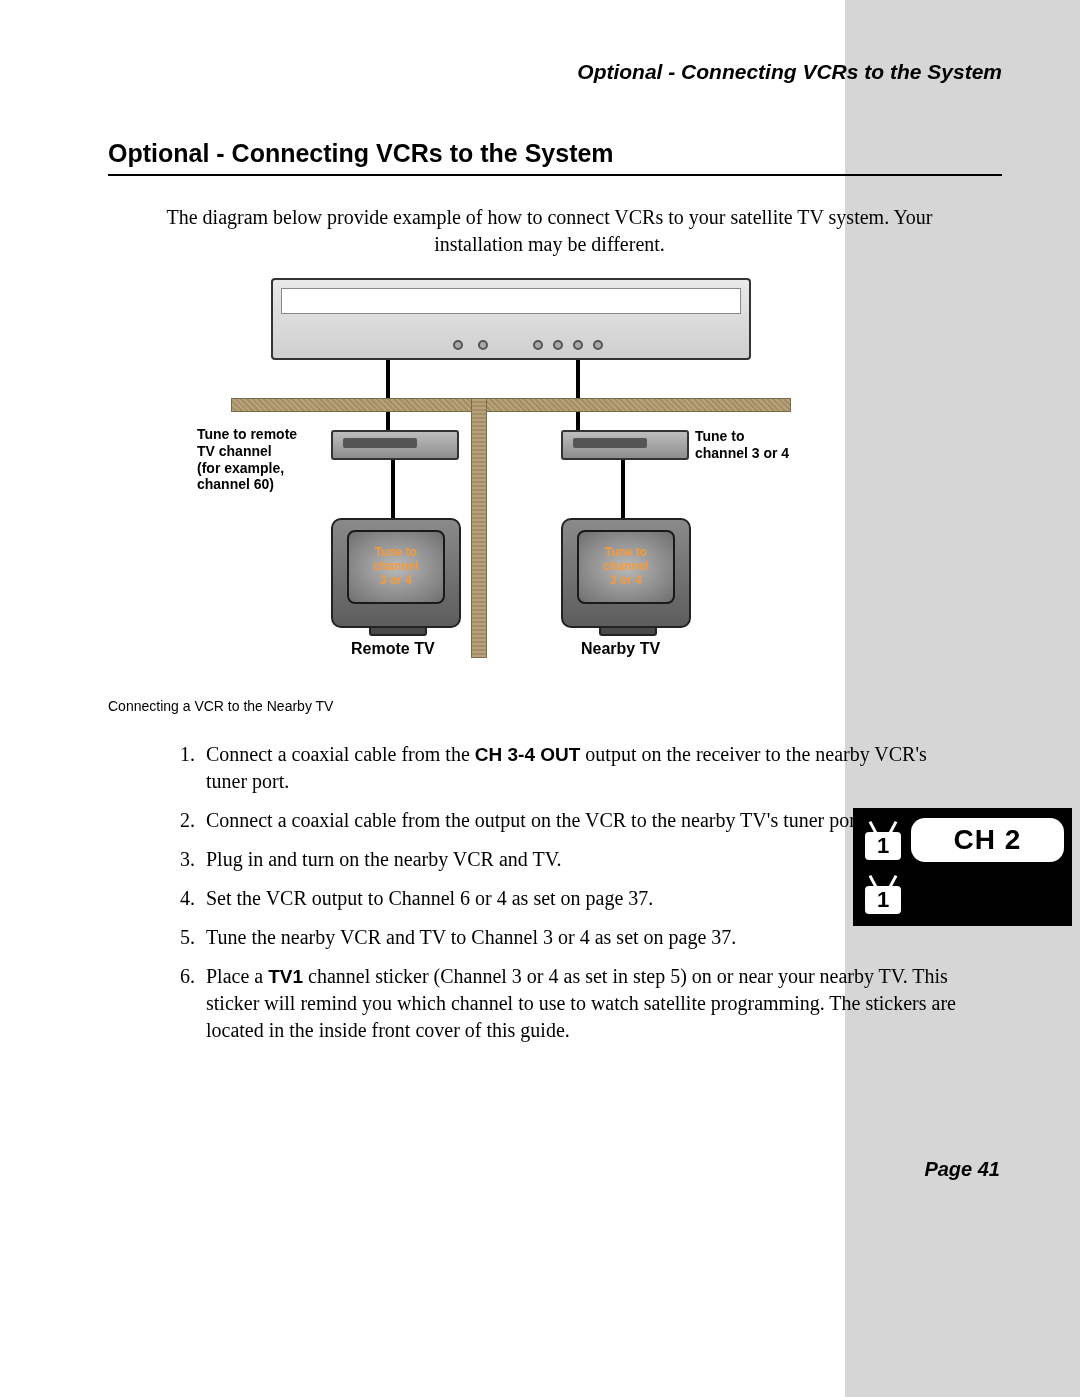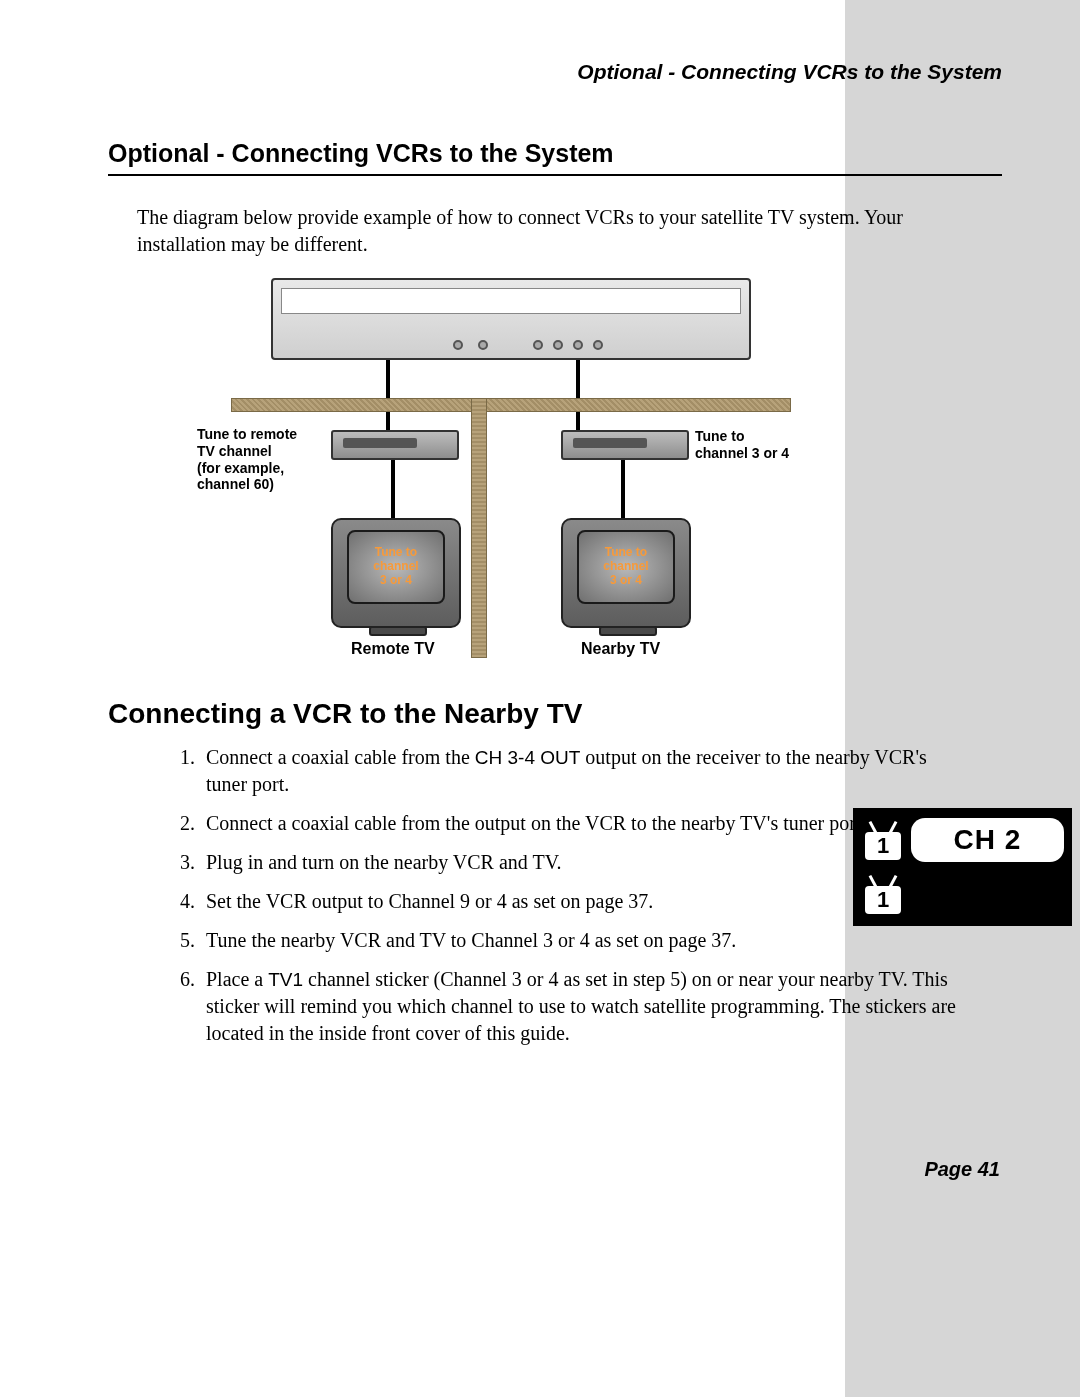--- a/index.html
+++ b/index.html
@@ -41,41 +41,42 @@
     font-weight: bold;
     font-size: 25px;
     margin: 0 20px 0 108px;
     padding-bottom: 6px;
     border-bottom: 2px solid #000;
   }
   .intro {
     font-size: 20px;
     margin: 28px 60px 0 137px;
     line-height: 1.35;
+    text-align: center;
   }
   .diagram {
     margin: 20px auto 0 auto;
     width: 560px;
     height: 390px;
     position: relative;
   }
   .subhead {
     font-family: Arial, Helvetica, sans-serif;
-    font-weight: bold;
-    font-size: 28px;
-    margin: 30px 0 14px 108px;
+    font-weight: normal;
+    font-size: 14px;
+    margin: 30px 0 27px 108px;
   }
   ol.steps {
     margin: 0 50px 0 170px;
     padding-left: 30px;
     font-size: 20px;
     line-height: 1.35;
   }
   ol.steps li { margin-bottom: 12px; padding-left: 6px; }
-  .bold { font-weight: normal; font-family: Arial, Helvetica, sans-serif; font-size: 19px; }
+  .bold { font-weight: bold; font-family: Arial, Helvetica, sans-serif; font-size: 19px; }
   .page-footer {
     position: absolute;
     right: 22px;
     bottom: 216px;
     font-family: Arial, Helvetica, sans-serif;
     font-weight: bold;
     font-style: italic;
     font-size: 20px;
   }
   
@@ -241,21 +242,21 @@
   </div>
 
   <h2 class="subhead">Connecting a VCR to the Nearby TV</h2>
 
   <ol class="steps">
     <li>
       <span>Connect a coaxial cable from the </span><span class="bold">CH 3-4 OUT</span><span> output on the receiver to the nearby VCR's tuner port.</span>
     </li>
     <li><span>Connect a coaxial cable from the output on the VCR to the nearby TV's tuner port.</span></li>
     <li><span>Plug in and turn on the nearby VCR and TV.</span></li>
-    <li><span>Set the VCR output to Channel 9 or 4 as set on page 37.</span></li>
+    <li><span>Set the VCR output to Channel 6 or 4 as set on page 37.</span></li>
     <li><span>Tune the nearby VCR and TV to Channel 3 or 4 as set on page 37.</span></li>
     <li>
       <span>Place a </span><span class="bold">TV1</span><span> channel sticker (Channel 3 or 4 as set in step 5) on or near your nearby TV. This sticker will remind you which channel to use to watch satellite programming. The stickers are located in the inside front cover of this guide.</span>
     </li>
   </ol>
 
   <div class="page-footer">Page 41</div>
 </div>
 
 </body></html>

